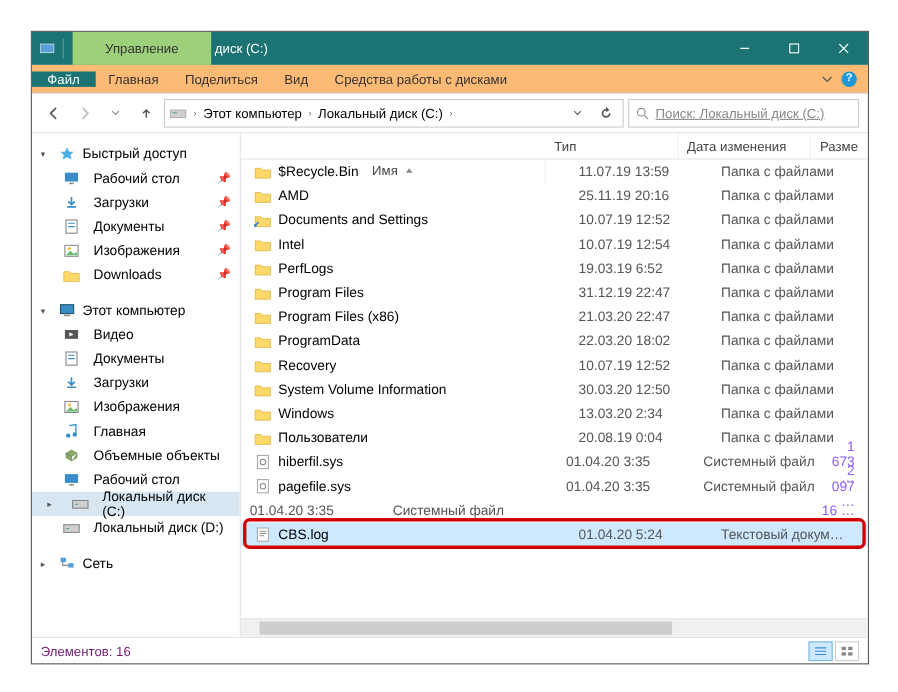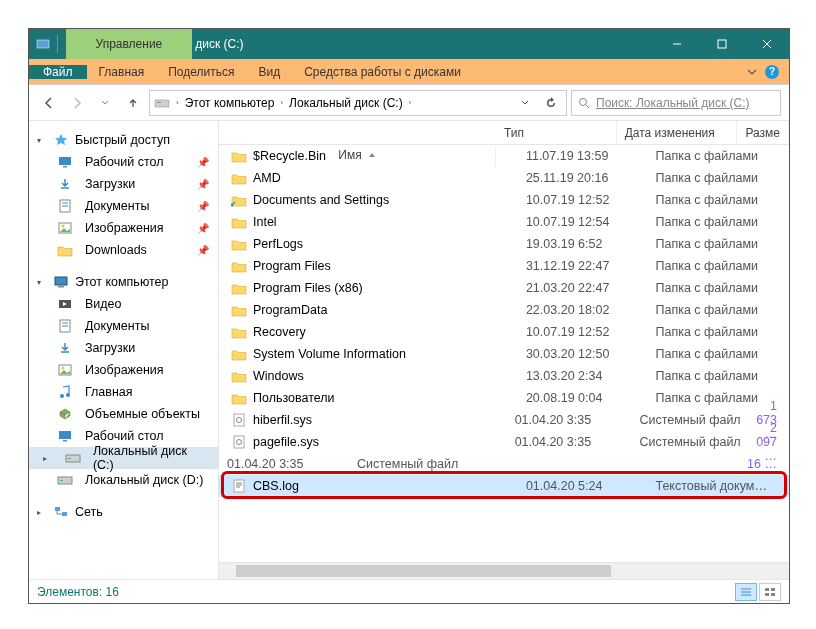--- a/index.html
+++ b/index.html
@@ -63,21 +63,21 @@
 .file-icon { width: 16px; height: 16px; display: flex; align-items: center; justify-content: center; }
 
 .highlight-box { position: absolute; border: 3px solid #d40000; border-radius: 6px; pointer-events: none; }
 
 
 .hscroll { height: 17px; border-top: 1px solid #e5e5e5; background: #f0f0f0; position: relative; }
 .hscroll .track { position: absolute; left: 17px; right: 17px; top: 0; bottom: 0; }
 .hscroll .thumb { position: absolute; left: 0; width: 70%; top: 2px; bottom: 2px; background: #cdcdcd; }
 
 
-.statusbar { height: 24px; border-top: 1px solid #e5e5e5; display: flex; align-items: center; font-size: 12px; padding: 0 8px; color: #0f766e; }
+.statusbar { height: 24px; border-top: 1px solid #e5e5e5; display: flex; align-items: center; font-size: 12px; padding: 0 8px; color: #701a75; }
 .statusbar .viewbtns { margin-left: auto; display: flex; gap: 2px; }
 .statusbar .vbtn { width: 22px; height: 18px; border: 1px solid #ccc; display: flex; align-items: center; justify-content: center; font-size: 10px; }
 .statusbar .vbtn.active { background: #cde8ff; border-color: #7ab8e0; }
 
 svg { display: block; }
 </style>
 </head>
 <body>
 
 <div class="window">

